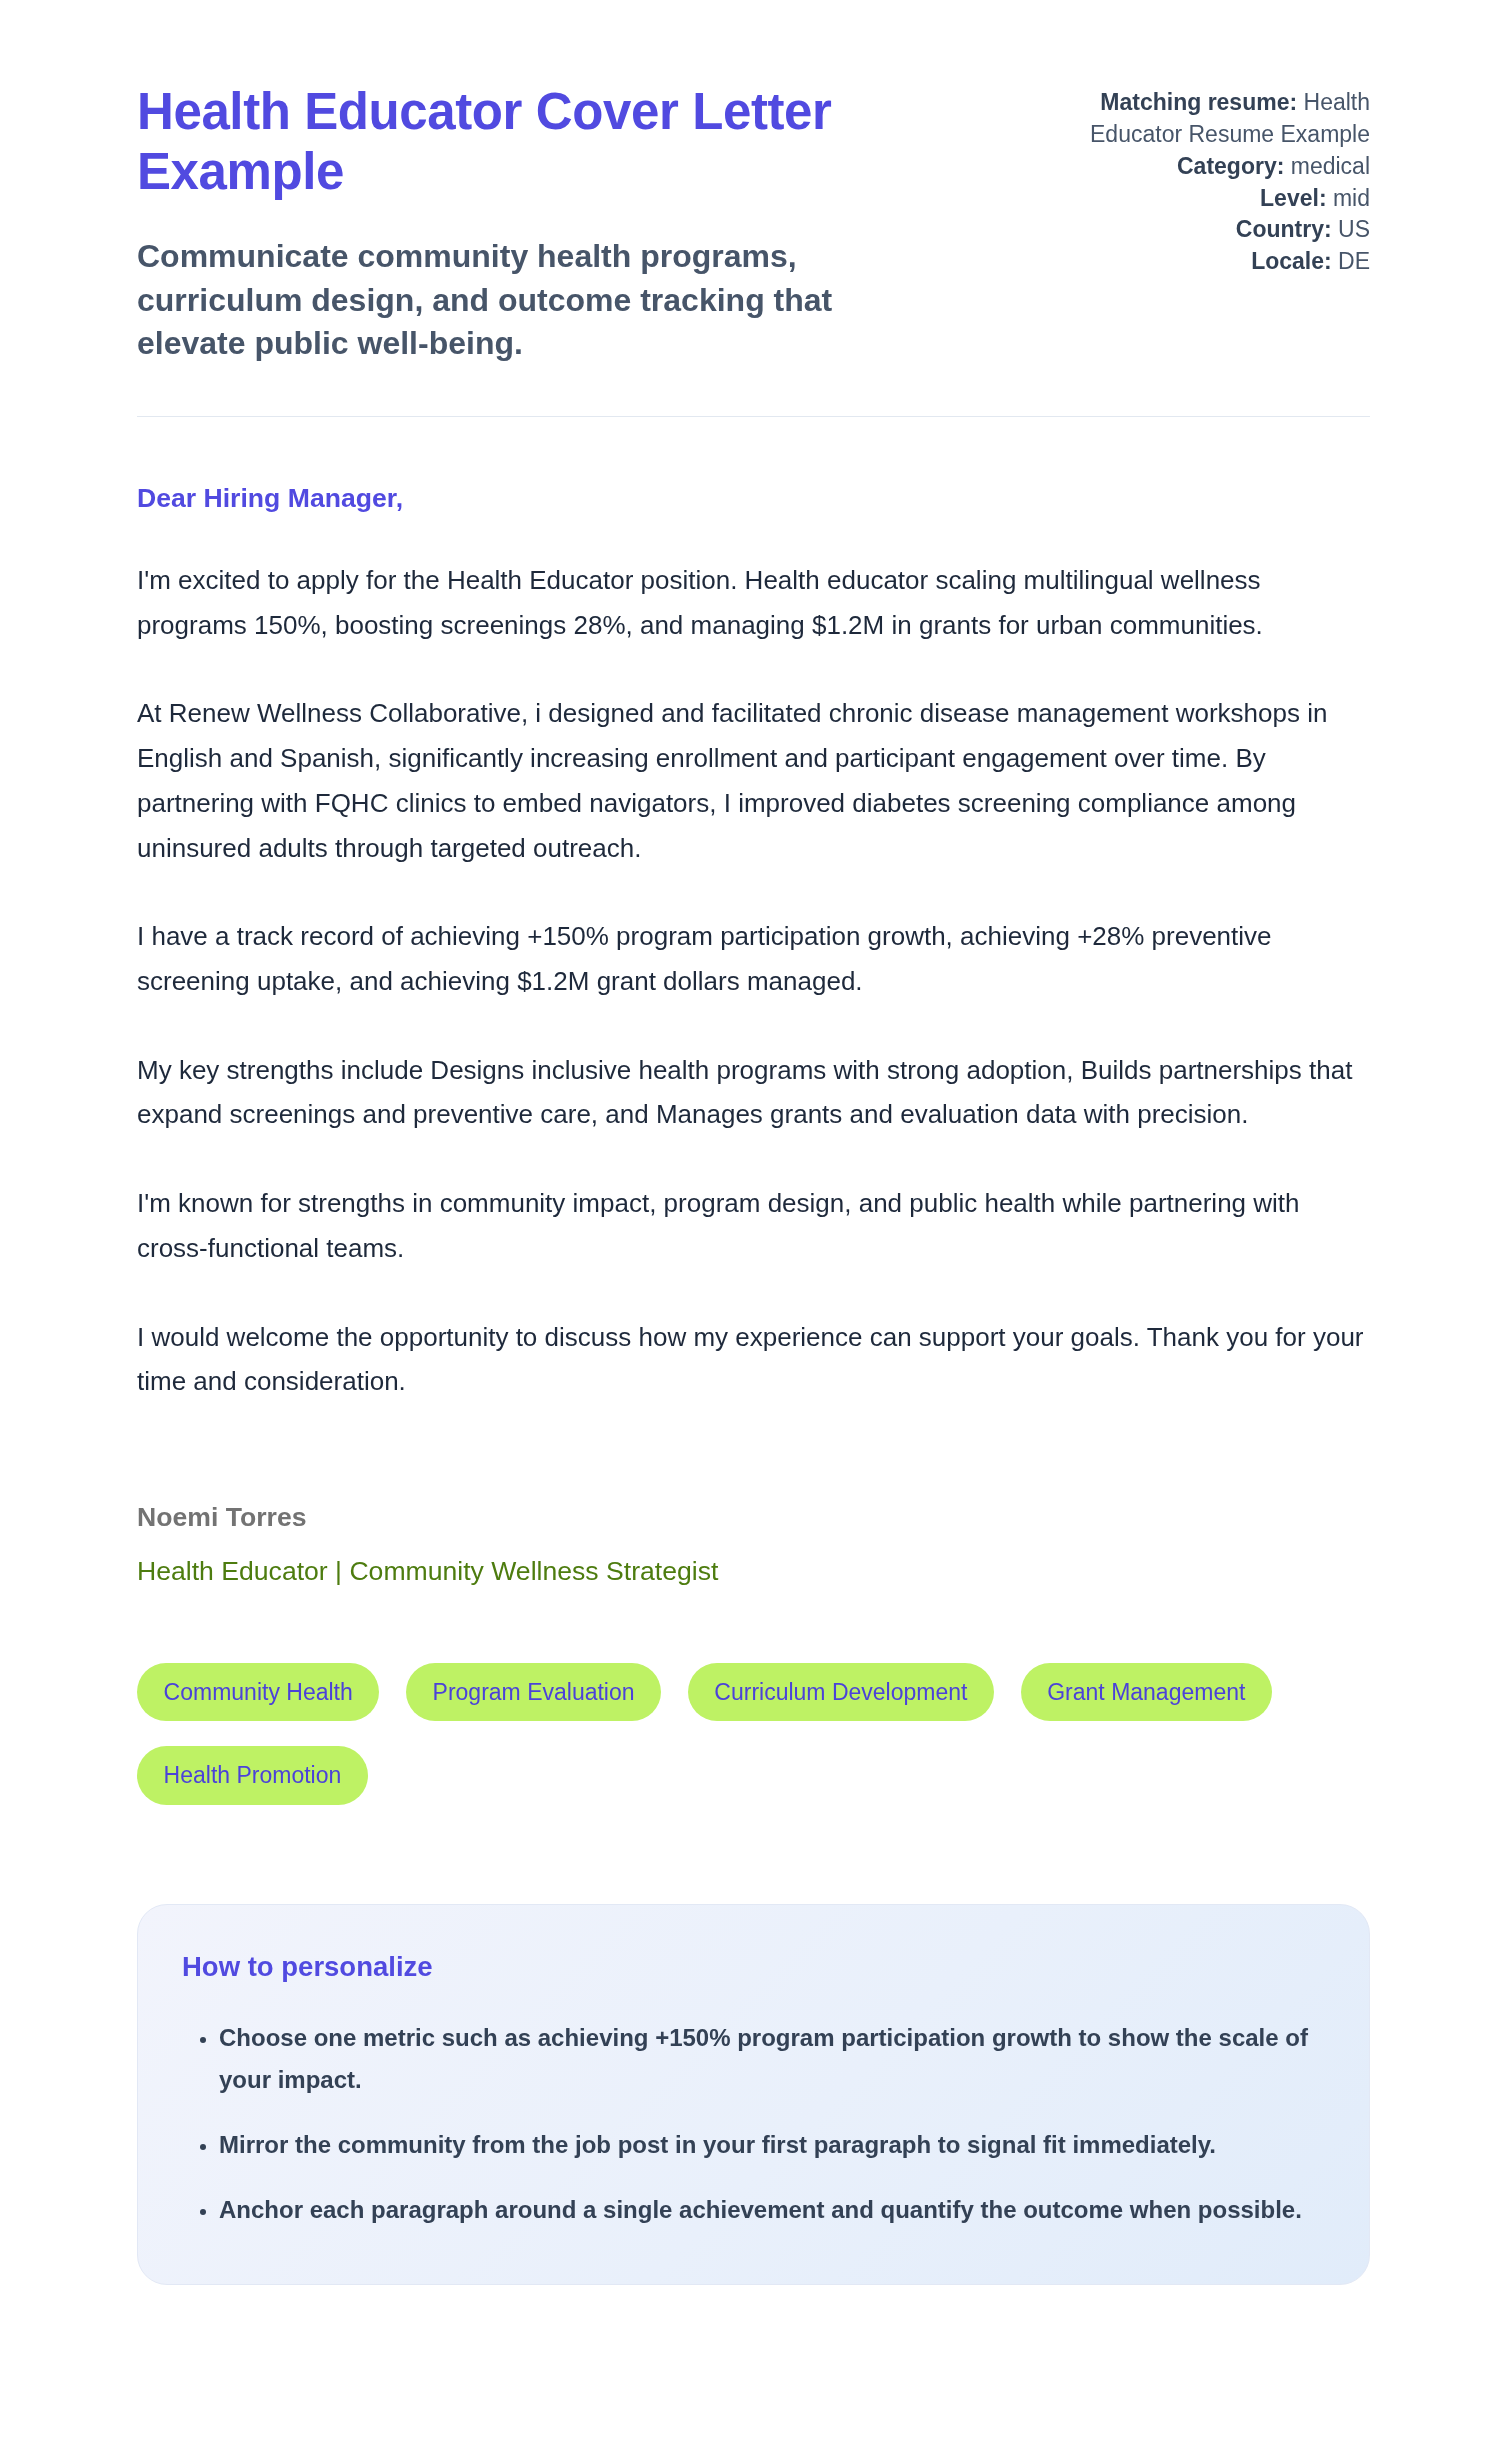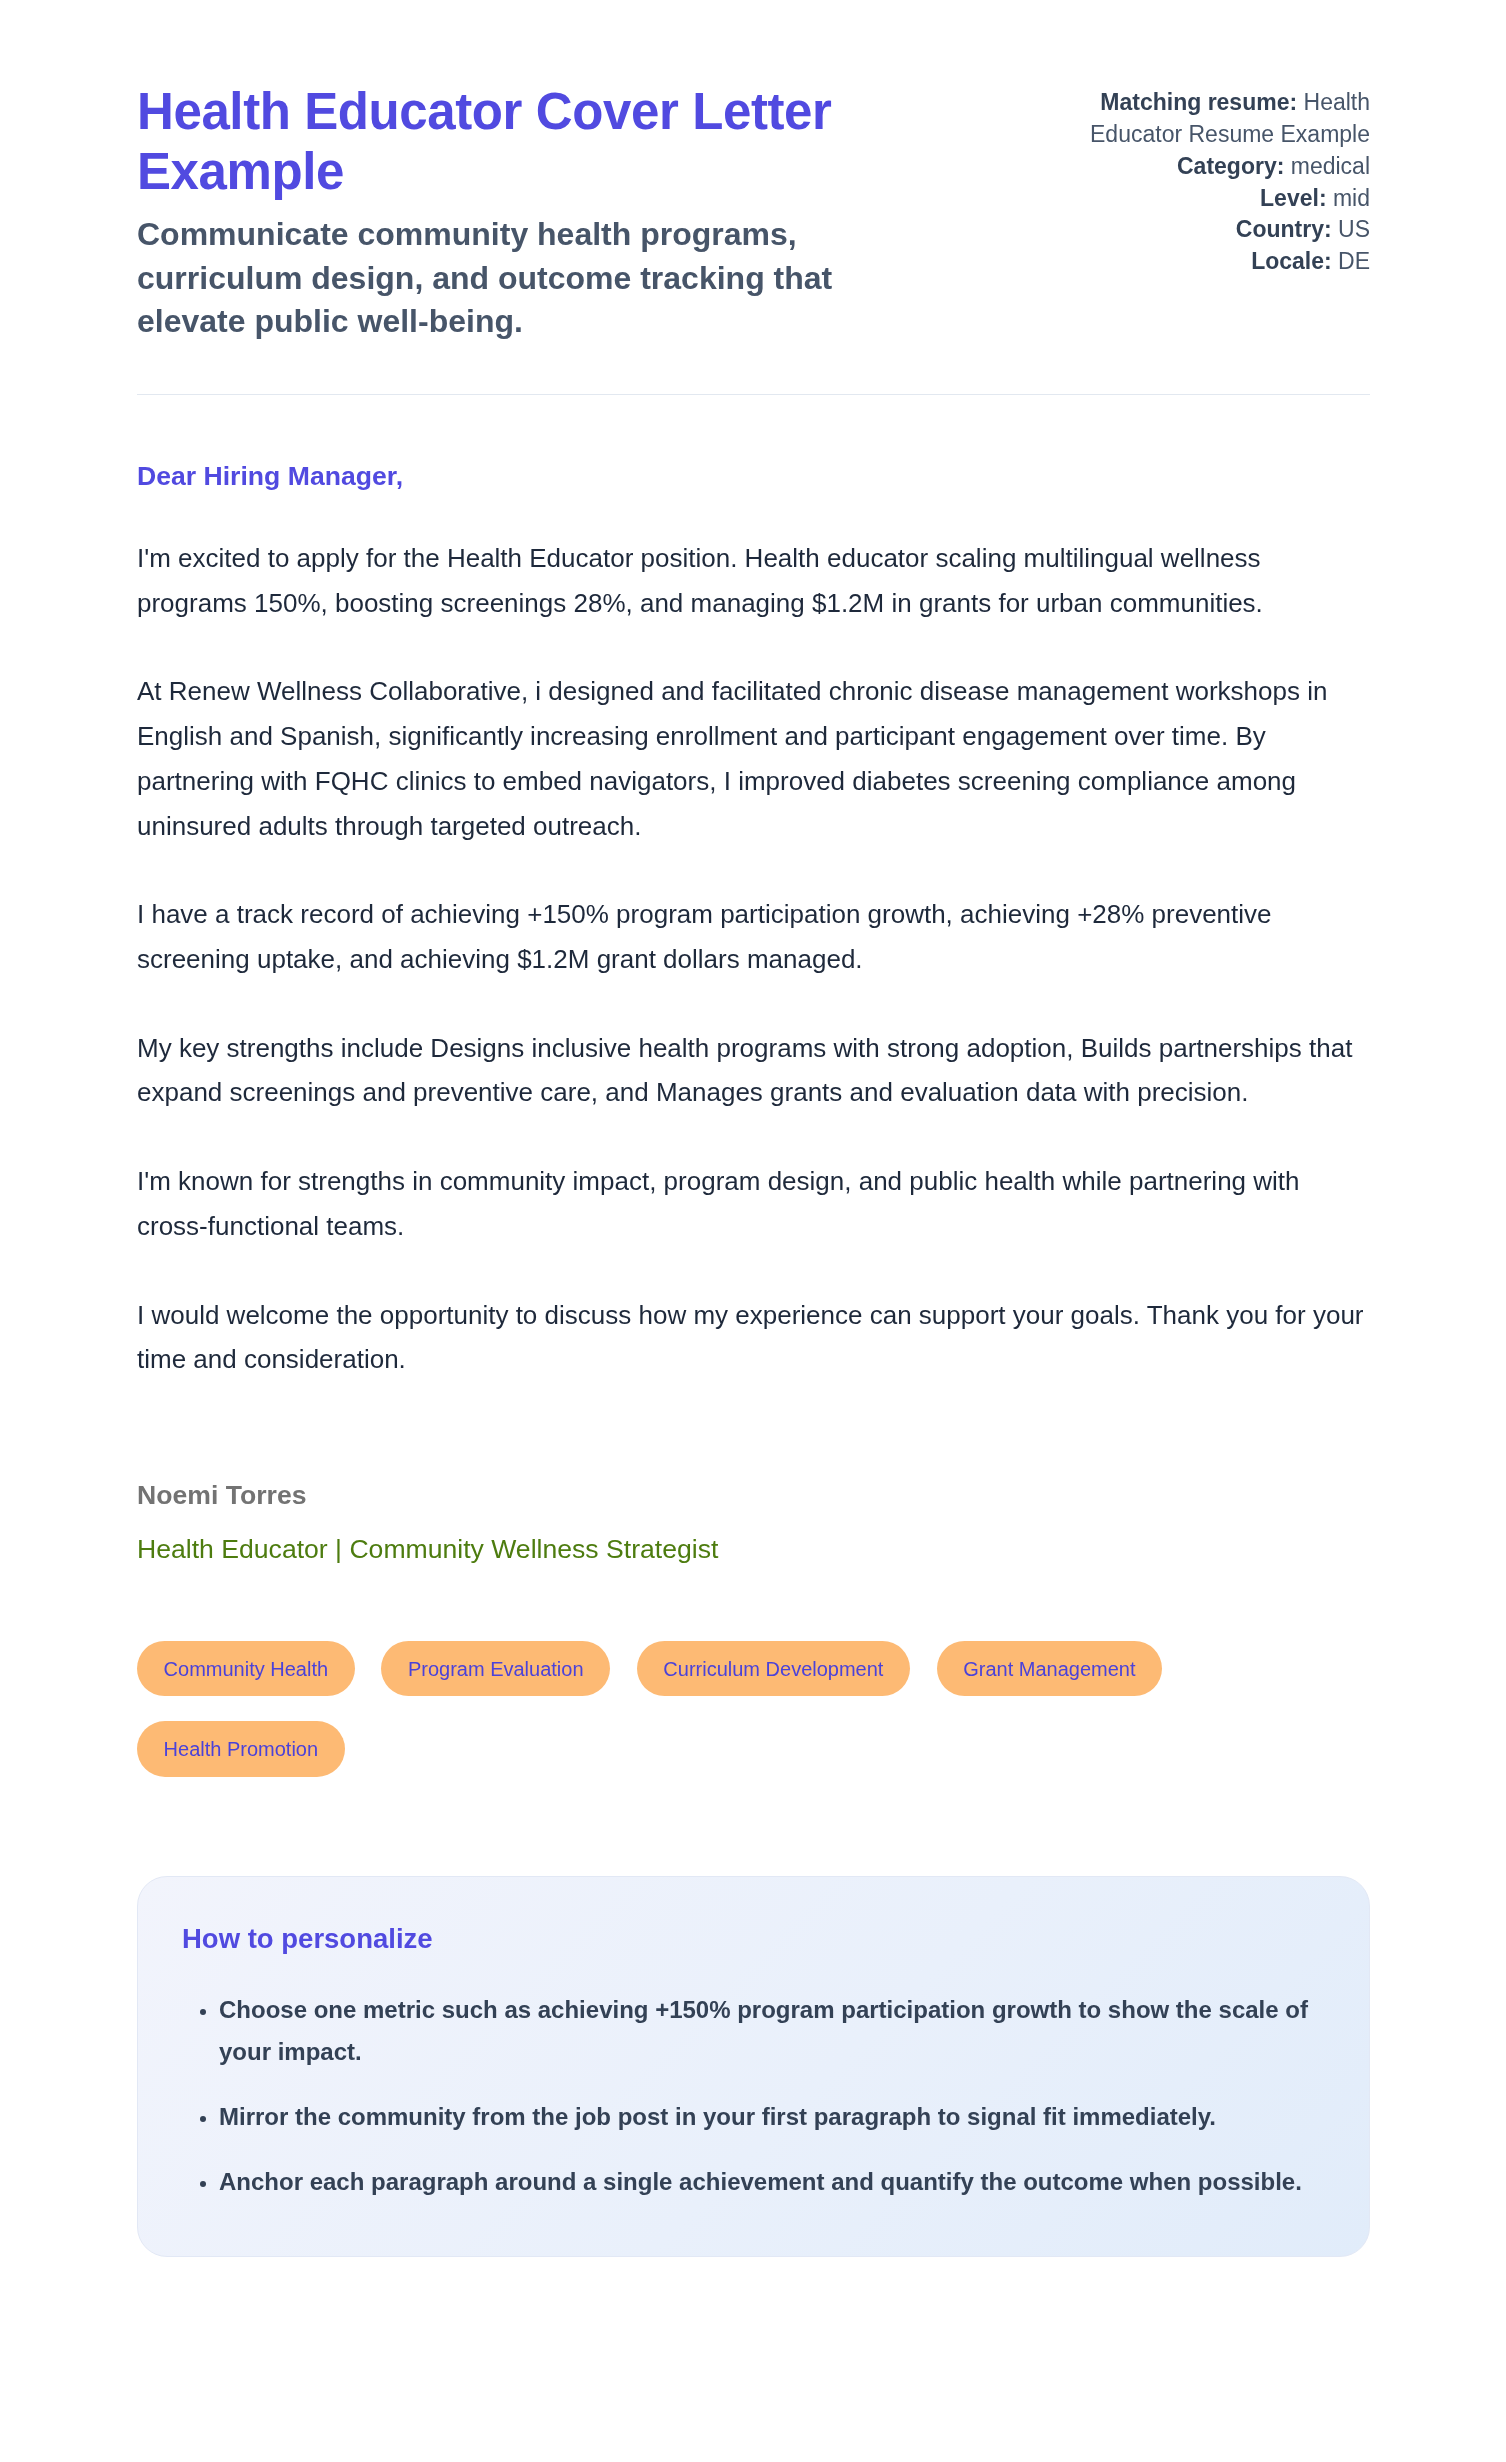--- a/index.html
+++ b/index.html
@@ -25,21 +25,21 @@
   }
   .title-block { max-width: 904px; }
   h1.page-title {
     font-size: 51px;
     font-weight: 700;
     color: #514ae0;
     line-height: 1.18;
     letter-spacing: -0.4px;
   }
   .subtitle {
-    margin-top: 11px;
+    margin-top: 33px;
     max-width: 798px;
     font-size: 32px;
     font-weight: 700;
     line-height: 1.35;
     color: #475569;
   }
   .meta-block {
     flex: 0 0 293px;
     max-width: 293px;
     text-align: right;
@@ -86,23 +86,23 @@
   
   .tags {
     margin-top: 76px;
     display: flex;
     flex-wrap: wrap;
     gap: 25px 26.6px;
     max-width: 1232px;
   }
   .tag-pill {
     display: inline-block;
-    background: #fdba74;
+    background: #bef264;
     color: #4b42d9;
-    font-size: 20px;
+    font-size: 23px;
     line-height: 1;
     padding: 17.7px 26.6px;
     border-radius: 885px;
     cursor: pointer;
   }
 
   
   .callout {
     margin-top: 99px;
     border-radius: 30px;

